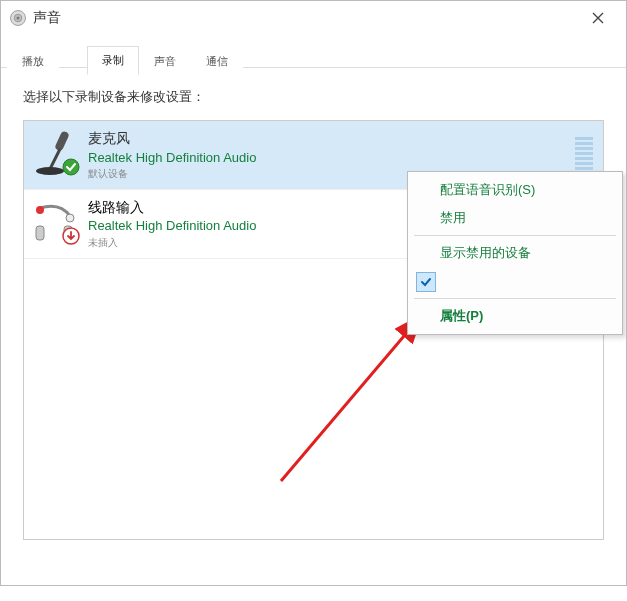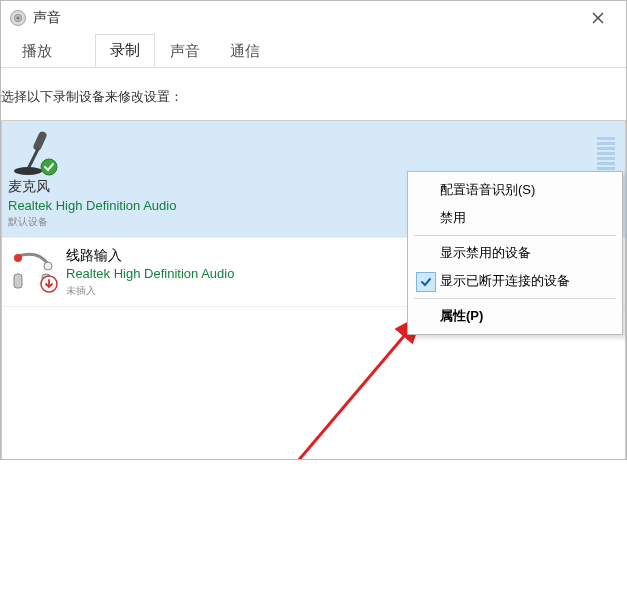--- a/index.html
+++ b/index.html
@@ -5,21 +5,21 @@
   html, body {
     margin: 0;
     padding: 0;
     font-family: "Microsoft YaHei", "Segoe UI", sans-serif;
     font-size: 13px;
     color: #333;
     background: #fff;
   }
   .window {
     width: 627px;
-    height: 460px;
+    height: 586px;
     border: 1px solid #bbb;
     box-sizing: border-box;
     position: relative;
     background: #fff;
     overflow: hidden;
   }
   .titlebar {
     height: 34px;
     display: flex;
     align-items: center;
@@ -48,58 +48,57 @@
   .tabs {
     height: 32px;
     display: flex;
     align-items: flex-end;
     border-bottom: 1px solid #ddd;
     padding-left: 6px;
     gap: 0;
   }
   .tab {
     padding: 6px 14px;
-    font-size: 15px;
+    font-size: 11px;
     color: #555;
     border: 1px solid transparent;
     border-bottom: none;
     cursor: pointer;
     position: relative;
-    top: 0;
+    top: 8px;
     background: #fff;
   }
   .tab.active {
     border-color: #ddd;
     border-bottom: 1px solid #fff;
     color: #222;
     margin-left: 28px;
   }
   .tab-content {
-    padding: 20px 0;
+    padding: 20px 22px;
   }
   .instruction {
     font-size: 13px;
     margin-bottom: 14px;
     color: #333;
   }
   .device-list {
     border: 1px solid #ccc;
     height: 420px;
     box-sizing: border-box;
   }
   .device-item {
     display: flex;
     align-items: flex-start;
     padding: 8px 10px 8px 6px;
     border-bottom: 1px solid #eee;
     position: relative;
   }
   .device-item.selected {
     background: #d6e9f8;
-    flex-direction: column;
   }
   .device-icon {
     width: 48px;
     height: 48px;
     flex: none;
     margin-right: 10px;
     position: relative;
     display: flex;
     align-items: center;
     justify-content: center;
@@ -154,21 +153,21 @@
     box-shadow: 3px 3px 5px rgba(0,0,0,0.15);
     padding: 4px 2px;
     z-index: 10;
   }
   .cm-item {
     display: flex;
     align-items: center;
     height: 28px;
     padding: 0 8px 0 30px;
     font-size: 13px;
-    color: #000000;
+    color: #15803d;
     position: relative;
     cursor: pointer;
   }
   .cm-item.bold {
     font-weight: 700;
   }
   .cm-sep {
     height: 1px;
     margin: 3px 4px;
     background: #d8d8d8;
@@ -299,18 +298,17 @@
     <div class="cm-item">配置语音识别(S)</div>
     <div class="cm-item">禁用</div>
     <div class="cm-sep"></div>
     <div class="cm-item">显示禁用的设备</div>
     <div class="cm-item">
       <span class="cm-check">
         <svg width="12" height="12" viewBox="0 0 12 12">
           <path d="M2 6 L5 9 L10 3" stroke="#0a64b4" stroke-width="2" fill="none" stroke-linecap="round"></path>
         </svg>
       </span>
-      <span>显示已断开连接的设备</span>
     </div>
     <div class="cm-sep"></div>
     <div class="cm-item bold">属性(P)</div>
   </div>
 </div>
 
 </body></html>

